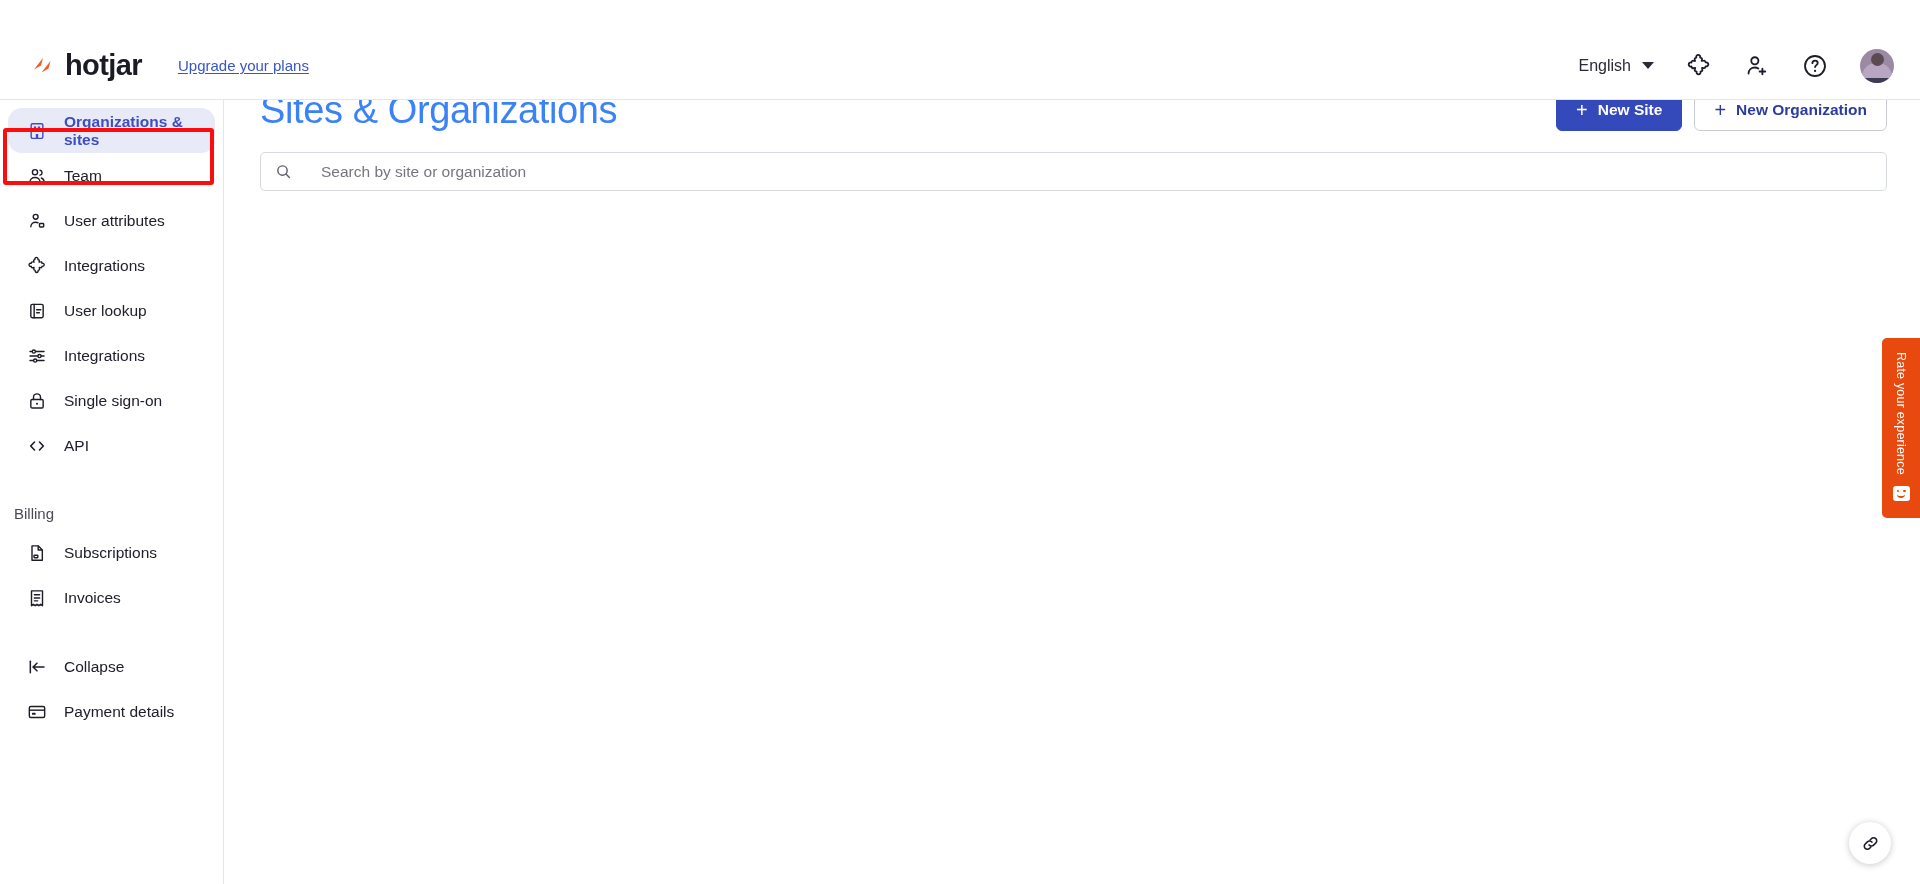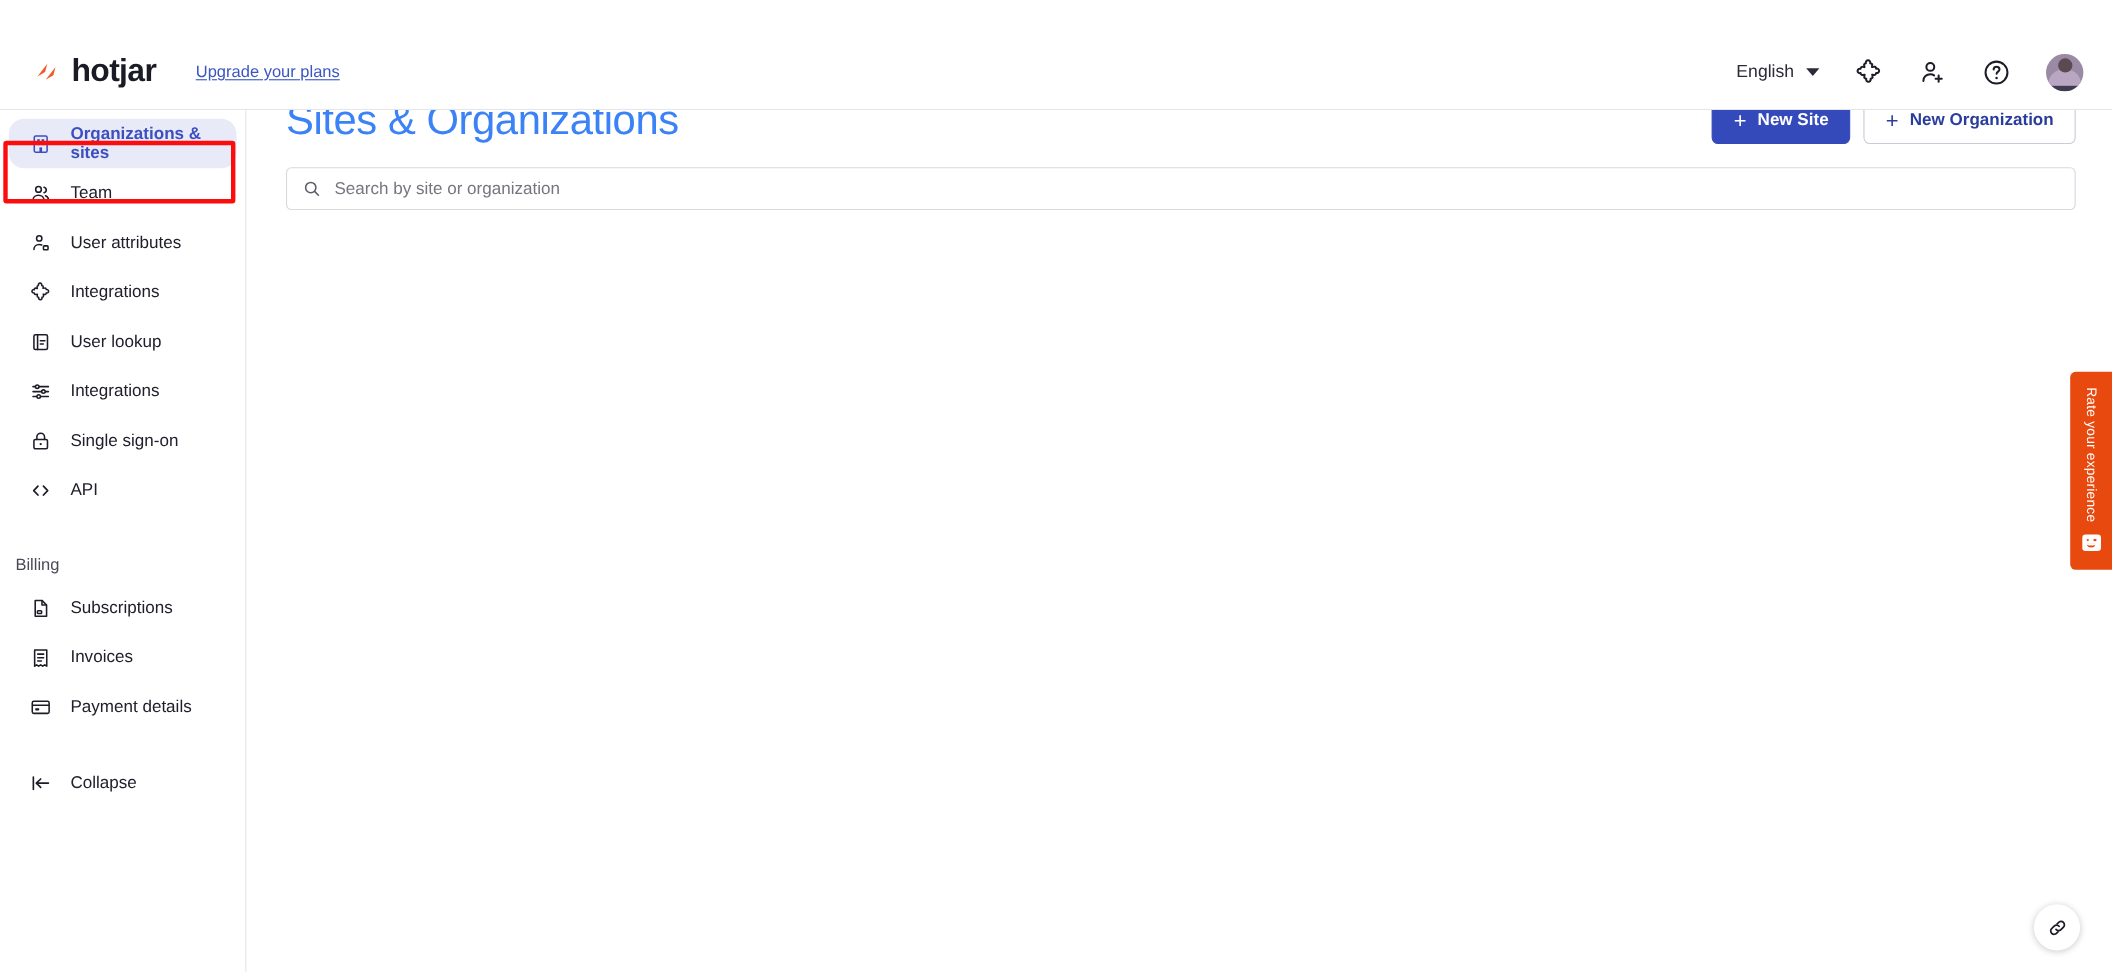--- a/index.html
+++ b/index.html
@@ -203,21 +203,21 @@
     border: 1px solid #c9cbd6;
   }
 
   .search-wrap { padding: 0 33px 0 35px; }
   .search-box {
     height: 39px;
     border: 1px solid #d7d9e0;
     border-radius: 5px;
     display: flex;
     align-items: center;
-    gap: 12px;
+    gap: 29px;
     padding: 0 14px;
     background: #fff;
   }
   .search-box input {
     flex: 1;
     border: none;
     outline: none;
     font-size: 15.5px;
     color: #20202c;
     font-family: "Liberation Sans", sans-serif;
@@ -424,35 +424,35 @@
   </div>
 
   <div class="nav-item">
     <svg class="ico" viewBox="0 0 24 24" fill="none" stroke="#1d1d28" stroke-width="1.7" stroke-linecap="round" stroke-linejoin="round">
       <path d="M5.4 3.4h13.2v17.8l-2.2-1.6-2.2 1.6-2.2-1.6-2.2 1.6-2.2-1.6-2.2 1.6z"></path>
       <path d="M8.8 8h6.4M8.8 12h6.4M8.8 15.4h4"></path>
     </svg>
     <span>Invoices</span>
   </div>
 
+  <div class="nav-item nav-collapse">
+    <svg class="ico" viewBox="0 0 24 24" fill="none" stroke="#1d1d28" stroke-width="1.8" stroke-linecap="round" stroke-linejoin="round">
+      <path d="M4 5.2v13.6"></path>
+      <path d="M20.4 12H7.6M12 7.4 7.2 12l4.8 4.6"></path>
+    </svg>
+    <span>Collapse</span>
+  </div>
+
   <div class="nav-item">
     <svg class="ico" viewBox="0 0 24 24" fill="none" stroke="#1d1d28" stroke-width="1.7" stroke-linejoin="round">
       <rect x="2.8" y="5.4" width="18.4" height="13.2" rx="1.8"></rect>
       <path d="M2.8 9.8h18.4"></path>
       <rect x="6" y="13" width="4.4" height="2.4" rx="0.7" fill="#1d1d28" stroke="none"></rect>
     </svg>
     <span>Payment details</span>
-  </div>
-
-  <div class="nav-item nav-collapse">
-    <svg class="ico" viewBox="0 0 24 24" fill="none" stroke="#1d1d28" stroke-width="1.8" stroke-linecap="round" stroke-linejoin="round">
-      <path d="M4 5.2v13.6"></path>
-      <path d="M20.4 12H7.6M12 7.4 7.2 12l4.8 4.6"></path>
-    </svg>
-    <span>Collapse</span>
   </div>
 
   <div class="redbox"></div>
 </div>
 
 <div class="main">
 
   <div class="page-head">
     <h1 class="page-title">Sites &amp; Organizations</h1>
 

